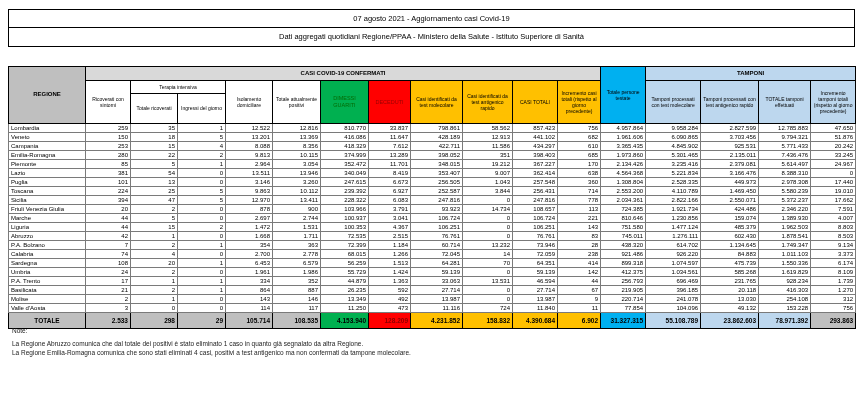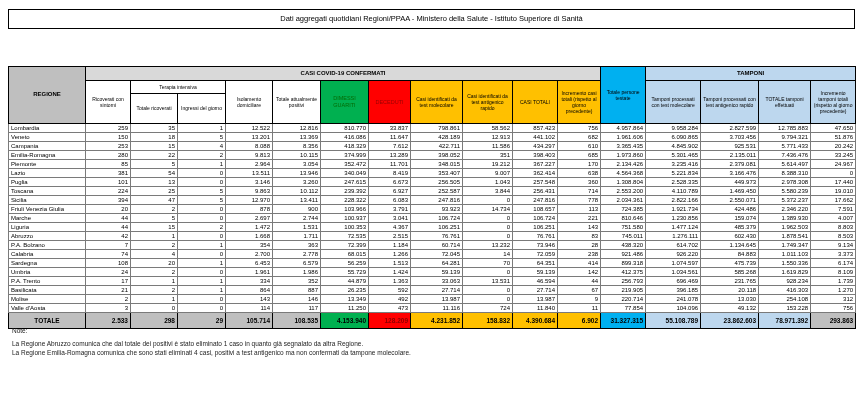--- a/index.html
+++ b/index.html
@@ -61,21 +61,22 @@
   .notes {
     position: absolute; left: 12px; top: 326px; width: 830px;
     font-size: 6.5px; line-height: 9px; color: #222;
   }
   .notes .note-label { margin-bottom: 4px; }
 </style>
 </head>
 <body>
 
 <div class="title-box">
-  <div class="title-line">Dati aggregati quotidiani Regioni/PPAA - Ministero della Salute - Istituto Superiore di Sanità</div>
+  <div class="title-line first">07 agosto 2021 - Aggiornamento casi Covid-19</div>
+  <div class="title-line">Dati aggregati quotidiani Regione/PPAA - Ministero della Salute - Istituto Superiore di Sanità</div>
 </div>
 
 <table class="covid">
   <colgroup>
     <col style="width:77px">
       <col style="width:45px">
       <col style="width:47px">
       <col style="width:48px">
     <col style="width:47px">
       <col style="width:48px">

